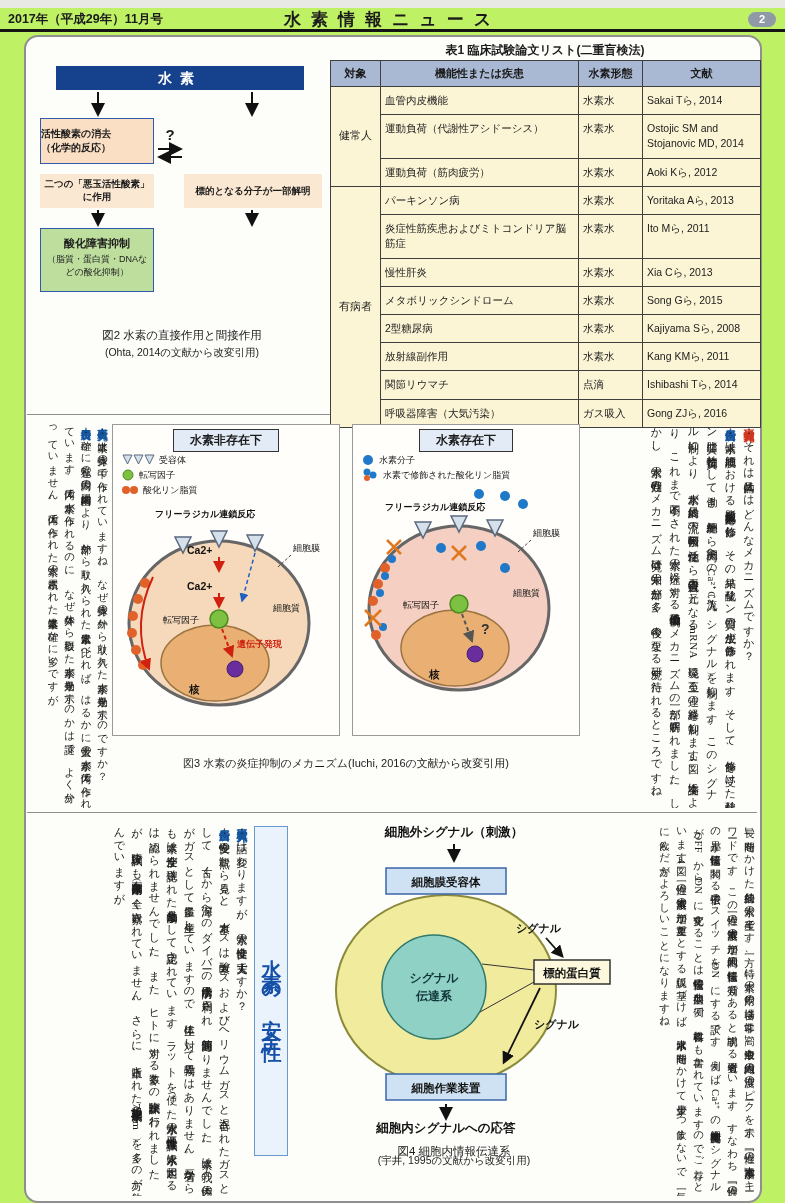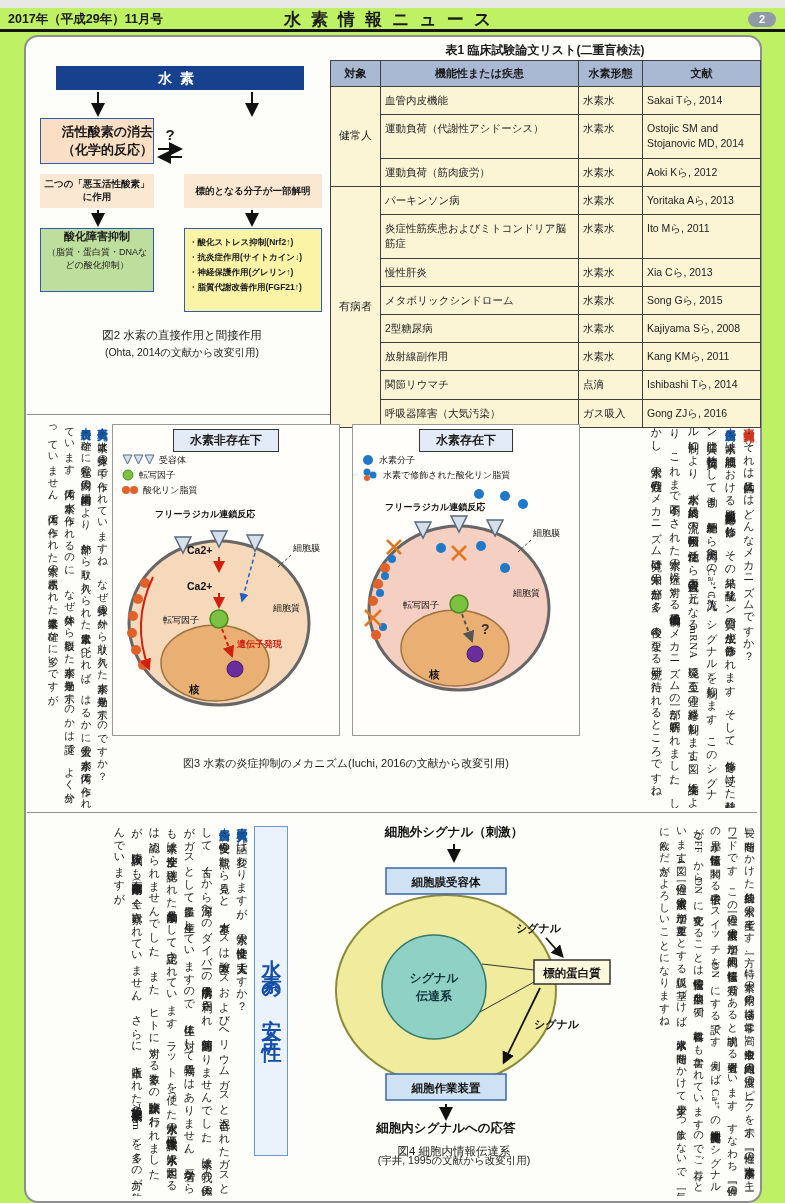--- a/index.html
+++ b/index.html
@@ -15,29 +15,29 @@
   .hdr-rule { position:absolute; top:21px; left:0; width:785px; height:3px; background:#151515; }
   .frame { position:absolute; left:24px; top:27px; width:734px; height:1164px; border:2px solid #8f8f8f; border-radius:14px; background:#fdfdfa; }
   .divider { position:absolute; left:27px; width:730px; height:0; border-top:1.5px solid #8f8f8f; }
   .div1 { top:406px; } .div2 { top:804px; }
 
   
   .fig2wrap { position:absolute; left:36px; top:48px; width:292px; height:352px; }
   .fig2arrows { position:absolute; left:0; top:0; width:292px; height:260px; }
   .fa { stroke:#111; stroke-width:2; marker-end:url(#mkF); }
   .f2bar { position:absolute; left:20px; top:10px; width:248px; height:24px; background:#16418c; color:#fff; font-weight:bold; font-size:14px; text-align:center; line-height:24px; letter-spacing:8px; }
-  .f2box { position:absolute; top:62px; height:46px; background:#fbdfc4; border:1.5px solid #2f5ba8; font-size:13px; font-weight:bold; text-align:right; display:flex; flex-direction:column; justify-content:center; box-sizing:border-box; }
+  .f2box { position:absolute; top:62px; height:46px; background:#fbdfc4; border:1.5px solid #2f5ba8; font-size:10px; font-weight:bold; text-align:left; display:flex; flex-direction:column; justify-content:center; box-sizing:border-box; }
   .f2b1 { left:4px; width:114px; }
   .f2b2 { left:148px; width:138px; }
   .f2q { position:absolute; left:124px; top:70px; width:20px; text-align:center; font-size:15px; font-weight:bold; }
   .f2note { position:absolute; top:118px; height:34px; background:#fbe8d2; font-size:9.5px; font-weight:bold; text-align:center; display:flex; align-items:center; justify-content:center; padding:0 2px; box-sizing:border-box; }
   .f2n1 { left:4px; width:114px; }
   .f2n2 { left:148px; width:138px; }
   .f2res { position:absolute; top:172px; border:1.5px solid #2f5ba8; box-sizing:border-box; }
-  .f2r1 { left:4px; width:114px; height:64px; background:#bede9e; text-align:center; }
+  .f2r1 { left:4px; width:114px; height:64px; background:#bede9e; text-align:center; padding-top:7px; }
   .f2rt { font-weight:bold; font-size:11px; }
   .f2rb { font-size:9px; padding:2px 5px; line-height:1.45; }
   .f2r2 { left:148px; width:138px; height:84px; background:#fbf3a6; padding:6px 4px; }
   .f2li { font-size:8.5px; font-weight:bold; line-height:1.75; white-space:nowrap; }
   .f2cap1 { position:absolute; top:272px; width:100%; text-align:center; font-size:11.5px; }
   .f2cap2 { position:absolute; top:290px; width:100%; text-align:center; font-size:10.5px; }
 
   
   .t1title { position:absolute; left:330px; top:34px; width:430px; text-align:center; font-size:12px; font-weight:bold; }
   .t1 { position:absolute; left:330px; top:52px; width:430px; border-collapse:collapse; table-layout:fixed; }
@@ -116,26 +116,20 @@
     <div class="f2box f2b1">
       <div>活性酸素の消去</div>
       <div>（化学的反応）</div>
     </div>
     <div class="f2q">?</div>
     <div class="f2note f2n2">標的となる分子が一部解明</div>
     <div class="f2note f2n1">二つの「悪玉活性酸素」に作用</div>
     <div class="f2res f2r1">
       <div class="f2rt">酸化障害抑制</div>
       <div class="f2rb">（脂質・蛋白質・DNAなどの酸化抑制）</div>
-    </div>
-    <div class="f2res f2r2">
-      <div class="f2li">・酸化ストレス抑制(Nrf2↑)</div>
-      <div class="f2li">・抗炎症作用(サイトカイン↓)</div>
-      <div class="f2li">・神経保護作用(グレリン↑)</div>
-      <div class="f2li">・脂質代謝改善作用(FGF21↑)</div>
     </div>
     <div class="f2cap1">図2 水素の直接作用と間接作用</div>
     <div class="f2cap2">(Ohta, 2014の文献から改変引用)</div>
   </div>
 
   <div class="t1title">表1 臨床試験論文リスト(二重盲検法)</div>
   <table class="t1">
     <colgroup>
         <col style="width:50px">
         <col style="width:198px">

